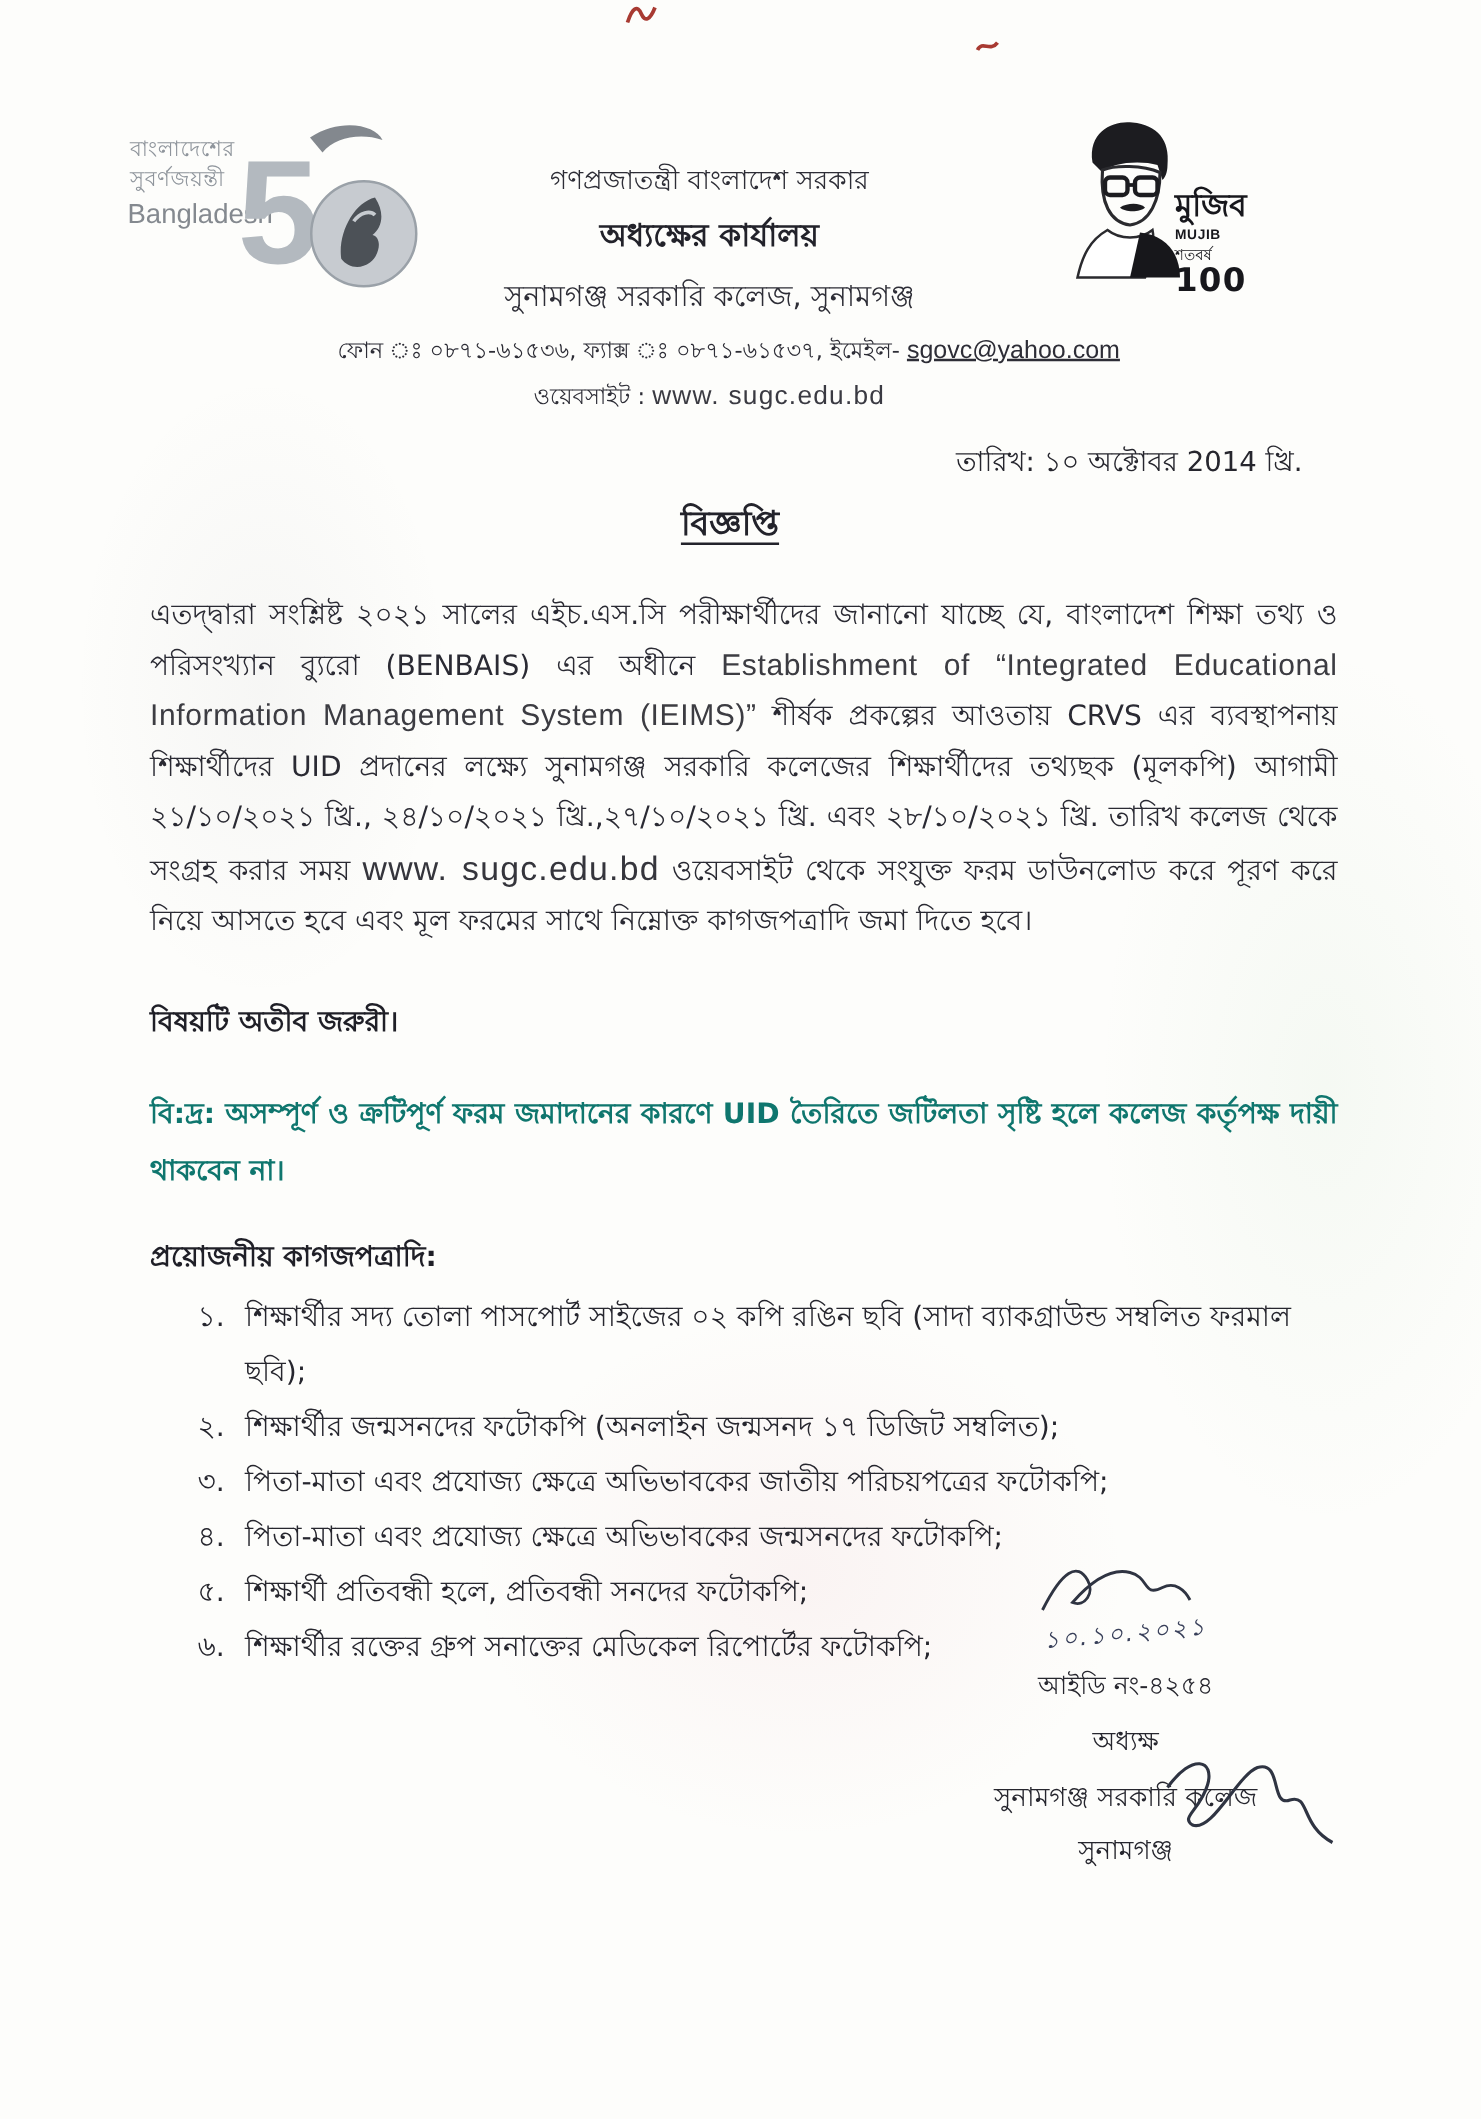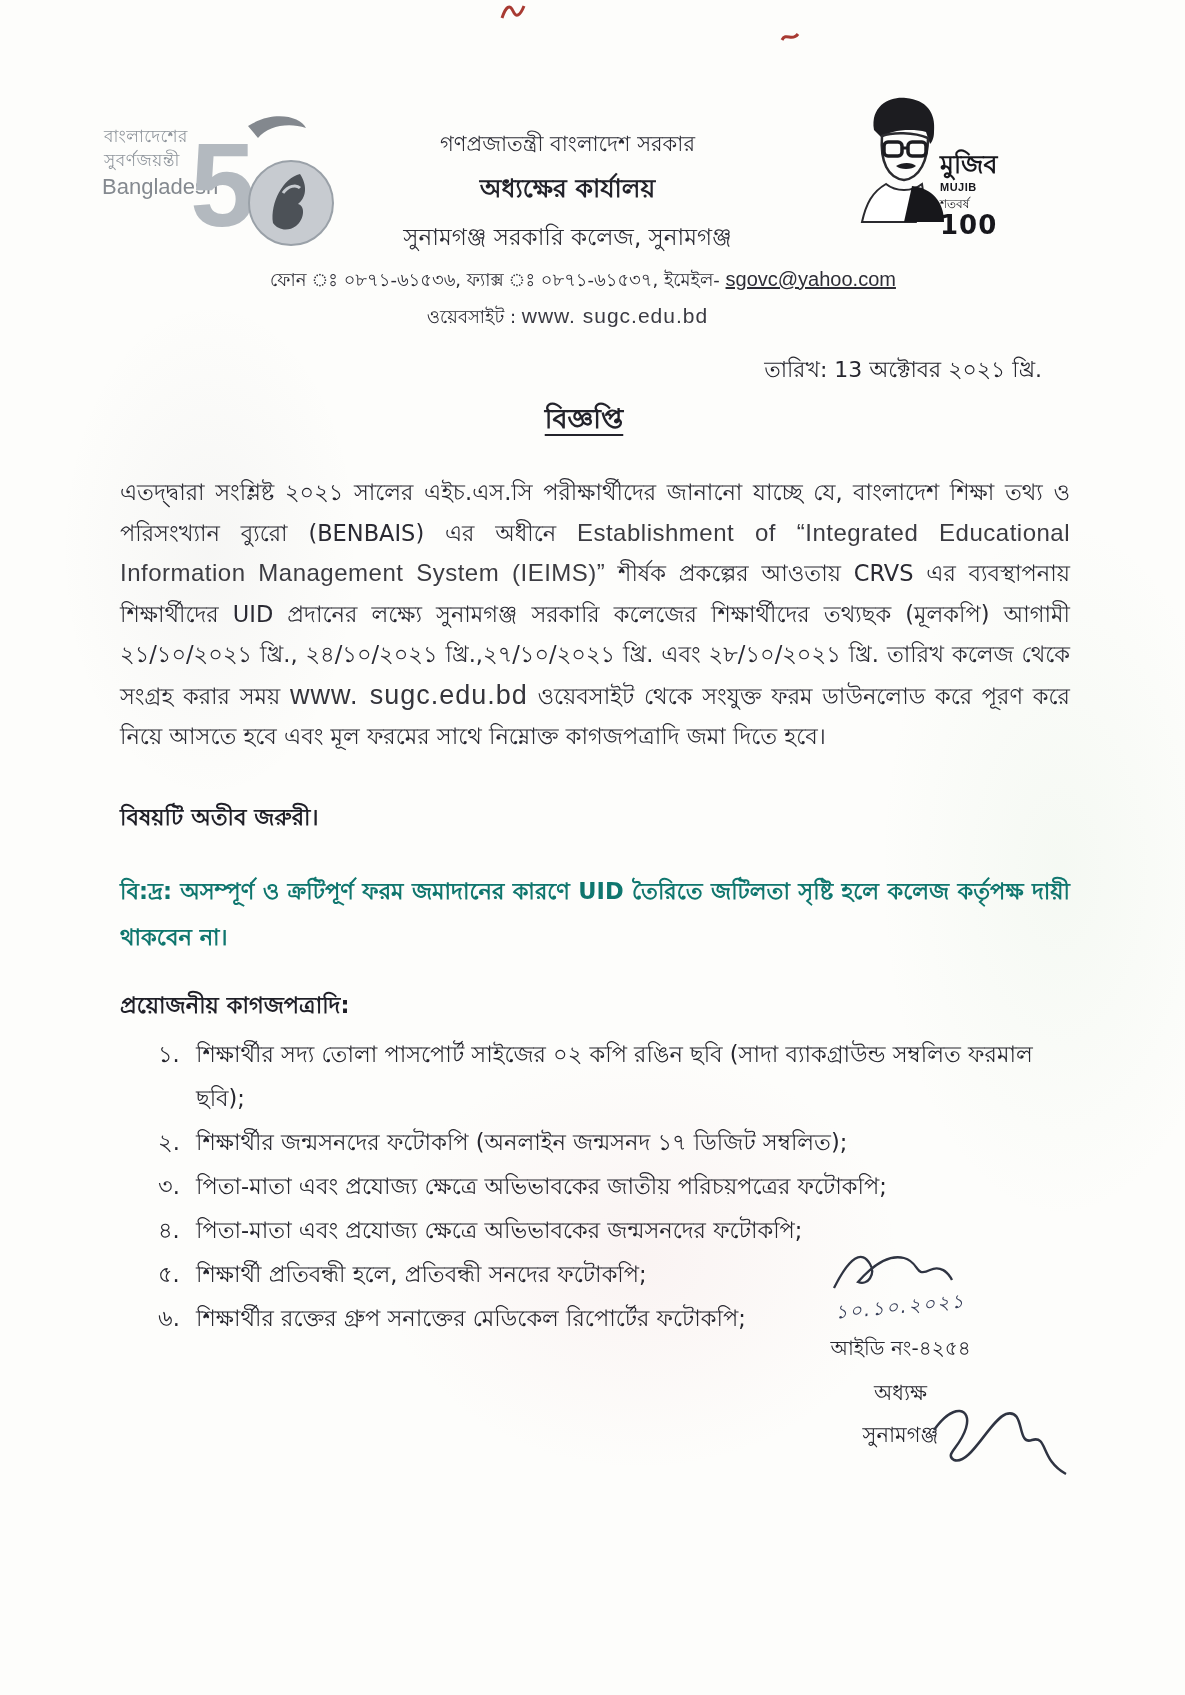--- a/index.html
+++ b/index.html
@@ -15,21 +15,21 @@
   
   .tint{position:absolute;pointer-events:none;border-radius:50%;}
   .tint.pink{left:380px;top:1050px;width:520px;height:420px;background:radial-gradient(closest-side,rgba(225,160,170,.10),rgba(225,160,170,0));}
   .tint.green{left:880px;top:520px;width:360px;height:700px;background:radial-gradient(closest-side,rgba(150,200,150,.08),rgba(150,200,150,0));}
   .tint.gray{left:60px;top:300px;width:300px;height:500px;background:radial-gradient(closest-side,rgba(120,120,130,.05),rgba(120,120,130,0));}
 
   
   .scan-mark{position:absolute;}
 
   
-  .logo-left{position:absolute;left:98px;top:116px;width:220px;height:135px;}
+  .logo-left{position:absolute;left:98px;top:100px;width:220px;height:135px;}
   .logo-left .bn-small{position:absolute;left:6px;top:8px;font-size:17px;line-height:24px;color:#8f959c;letter-spacing:.5px;}
   .logo-left .latin{position:absolute;left:4px;top:58px;font-size:22px;color:#84898f;font-family:"Liberation Sans",sans-serif;}
   .logo-left svg{position:absolute;left:90px;top:-8px;}
 
   .logo-right{position:absolute;left:852px;top:92px;width:170px;height:135px;}
   .logo-right .txt{position:absolute;left:88px;top:60px;line-height:1.05;color:#17171c;}
   .logo-right .txt .bn-big{font-size:25px;font-weight:bold;}
   .logo-right .txt .latin{font-size:11px;font-family:"Liberation Sans",sans-serif;font-weight:bold;letter-spacing:.5px;}
   .logo-right .txt .bn-sm{font-size:12px;}
   .logo-right .txt .num{font-size:26px;font-weight:bold;letter-spacing:1px;}
@@ -132,21 +132,21 @@
     <div class="hc-line2">অধ্যক্ষের কার্যালয়</div>
     <div class="hc-line3">সুনামগঞ্জ সরকারি কলেজ, সুনামগঞ্জ</div>
     <div class="hc-line4">
       <span>ফোন ঃ ০৮৭১-৬১৫৩৬, ফ্যাক্স ঃ ০৮৭১-৬১৫৩৭, ইমেইল- </span><span class="email">sgovc@yahoo.com</span>
     </div>
     <div class="hc-line5">
       <span>ওয়েবসাইট : </span><span class="web">www. sugc.edu.bd</span>
     </div>
   </div>
 
-  <div class="date-line">তারিখ: 13 অক্টোবর ২০২১ খ্রি.</div>
+  <div class="date-line">তারিখ: ১০ অক্টোবর 2014 খ্রি.</div>
 
   <div class="doc-title"><span>বিজ্ঞপ্তি</span></div>
 
   <div class="main-para">
     <span>এতদ্দ্বারা সংশ্লিষ্ট ২০২১ সালের এইচ.এস.সি পরীক্ষার্থীদের জানানো যাচ্ছে যে, বাংলাদেশ শিক্ষা তথ্য ও পরিসংখ্যান ব্যুরো (BENBAIS) এর অধীনে </span><span class="en">Establishment of “Integrated Educational Information Management System (IEIMS)”</span><span> শীর্ষক প্রকল্পের আওতায় CRVS এর ব্যবস্থাপনায় শিক্ষার্থীদের UID প্রদানের লক্ষ্যে সুনামগঞ্জ সরকারি কলেজের শিক্ষার্থীদের তথ্যছক (মূলকপি) আগামী ২১/১০/২০২১ খ্রি., ২৪/১০/২০২১ খ্রি.,২৭/১০/২০২১ খ্রি. এবং ২৮/১০/২০২১ খ্রি. তারিখ কলেজ থেকে সংগ্রহ করার সময় </span><span class="web">www. sugc.edu.bd</span><span> ওয়েবসাইট থেকে সংযুক্ত ফরম ডাউনলোড করে পূরণ করে নিয়ে আসতে হবে এবং মূল  ফরমের সাথে নিম্নোক্ত কাগজপত্রাদি জমা দিতে হবে।</span>
   </div>
 
   <div class="urgent-line">বিষয়টি অতীব জরুরী।</div>
 
   <div class="note-para">বি:দ্র: অসম্পূর্ণ ও ক্রটিপূর্ণ ফরম জমাদানের কারণে UID তৈরিতে জটিলতা সৃষ্টি হলে কলেজ কর্তৃপক্ষ দায়ী থাকবেন না।</div>
@@ -182,20 +182,21 @@
 
   <div class="sig-block">
     <div class="sig-scrawl1">
       <svg width="130" height="52" viewBox="0 0 130 52">
         <path d="M6,42 C22,10 34,4 42,18 C48,28 40,40 30,36 C44,20 60,8 76,12 C92,16 86,32 102,24 C112,19 120,26 124,34" fill="none" stroke="#2f3442" stroke-width="2.3"></path>
       </svg>
     </div>
     <div class="hand-date">১০.১০.২০২১</div>
     <div class="sig-id">আইডি নং-৪২৫৪</div>
     <div class="sig-desig">অধ্যক্ষ</div>
+    <div class="sig-college">সুনামগঞ্জ সরকারি কলেজ</div>
     <div class="sig-place">সুনামগঞ্জ</div>
   </div>
 
   <svg class="sig-scrawl2" width="145" height="85" viewBox="0 0 145 85">
     <path d="M6,32 C26,4 44,10 38,30 C32,50 16,56 26,62 C42,68 62,22 78,16 C98,10 88,48 104,42 C120,37 112,62 138,76" fill="none" stroke="#2f3442" stroke-width="2.5"></path>
   </svg>
 
 </div>
 
 </body></html>

